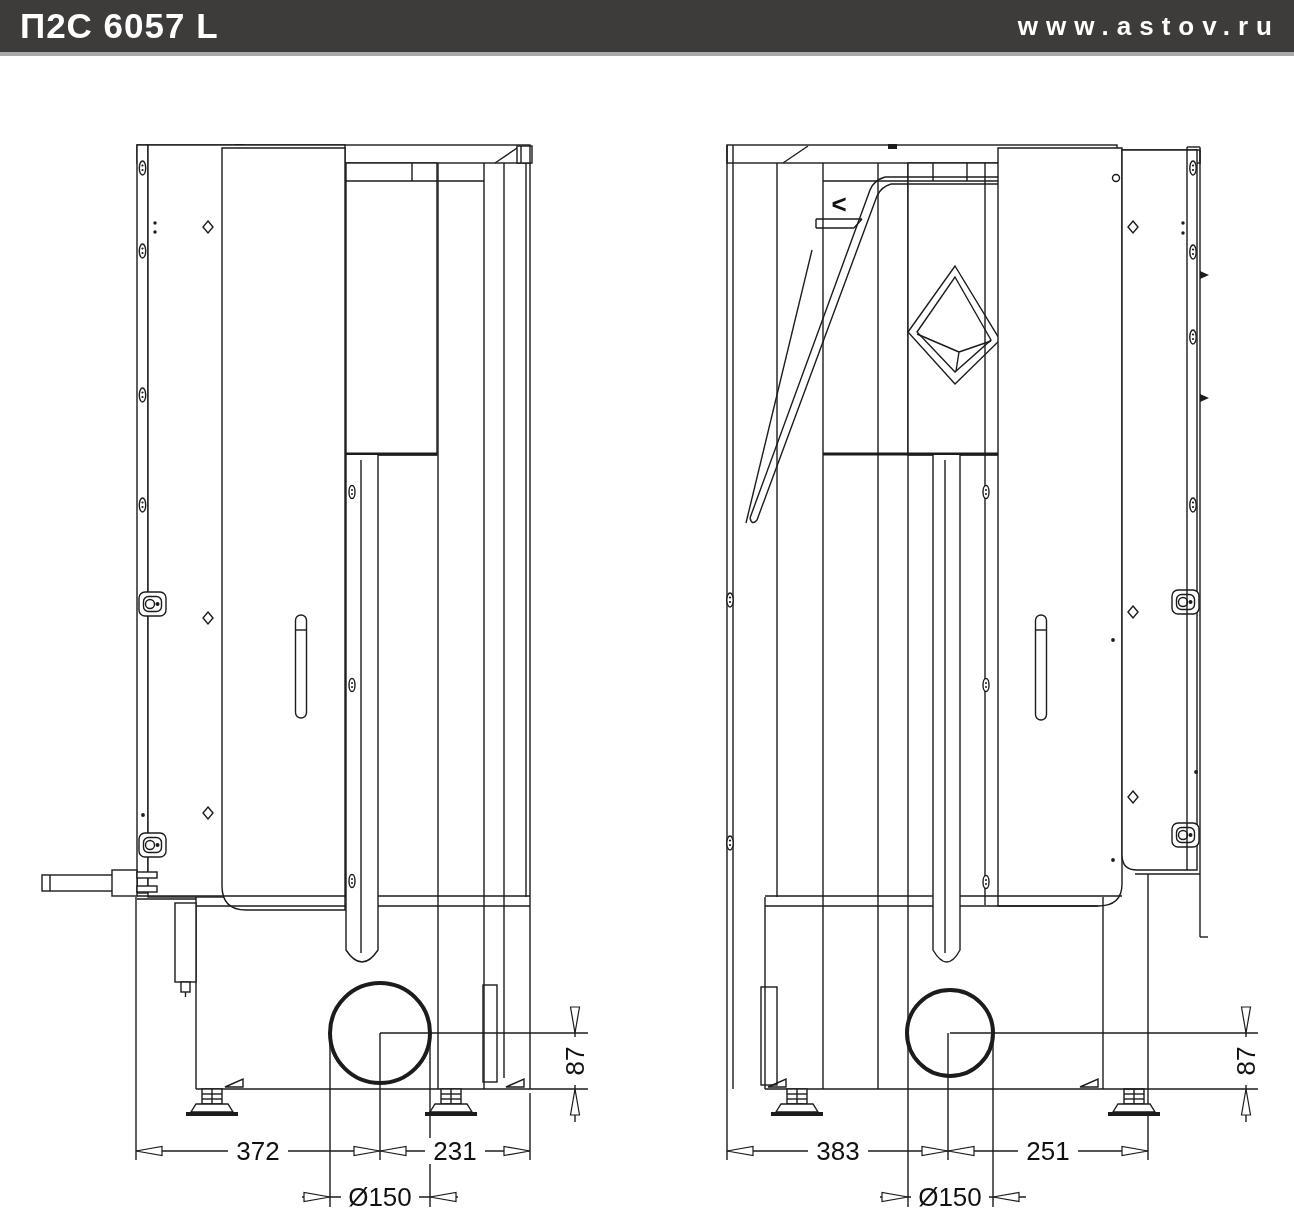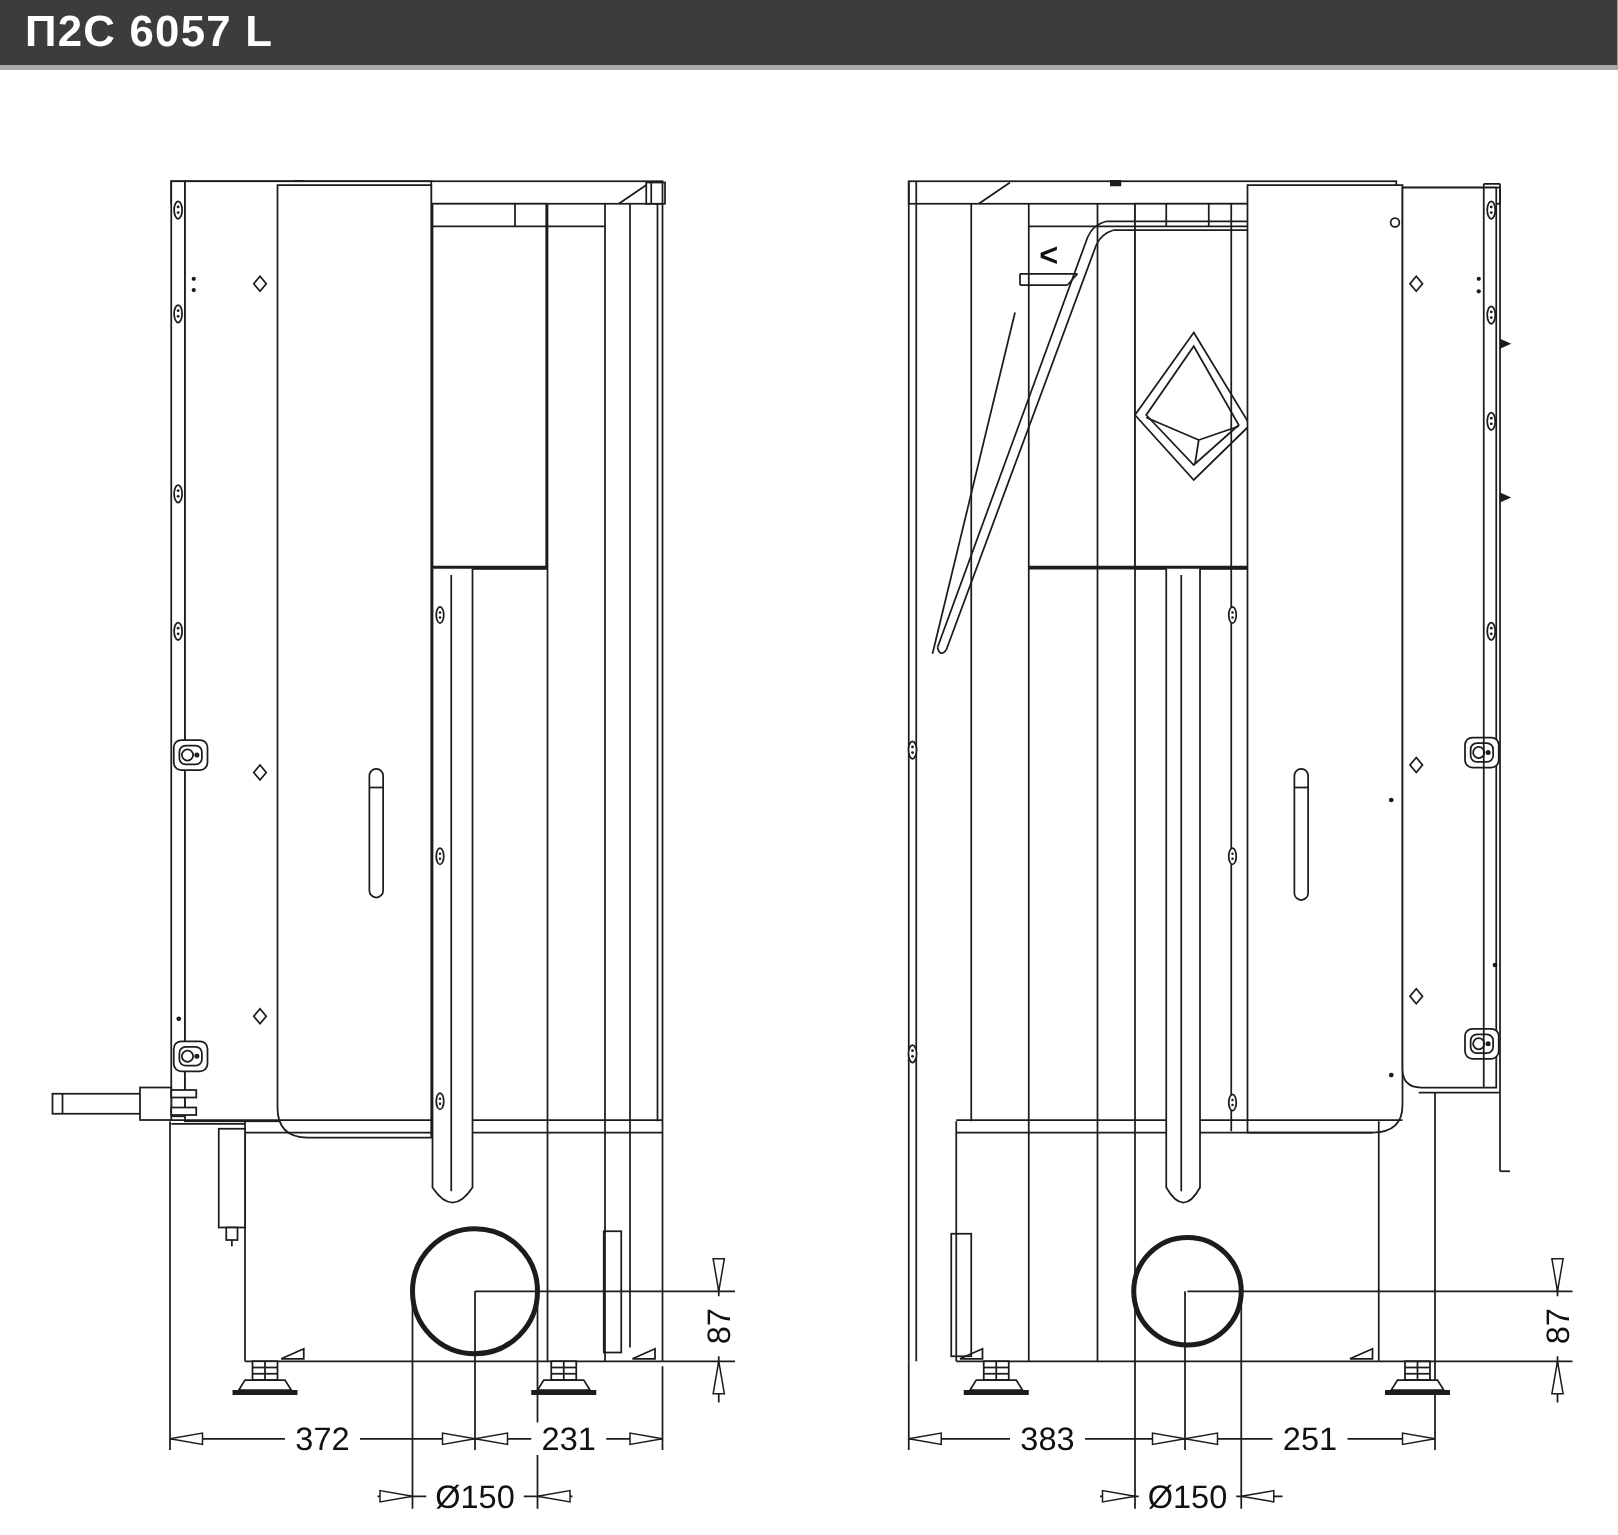--- a/index.html
+++ b/index.html
@@ -15,20 +15,21 @@
   .flue{stroke:#1c1c1c;stroke-width:4;fill:none;}
   .dim{font-size:26px;fill:#111;text-anchor:middle;font-family:"Liberation Sans",sans-serif;}
   .mk{font-size:26px;font-weight:bold;fill:#111;text-anchor:middle;font-family:"Liberation Sans",sans-serif;}
   .wb{fill:#ffffff;stroke:none;}
 </style>
 </head>
 <body>
 
 <header>
   <div class="title">П2С 6057 L</div>
+  <div class="url">www.astov.ru</div>
 </header>
 
 <svg width="1294" height="1169" viewBox="0 59 1294 1169">
 <defs>
   <polygon id="arw" points="0,0 -26,-4.5 -26,4.5" fill="#ffffff" stroke="#1c1c1c" stroke-width="1.2"></polygon>
   <g id="foot">
     <rect x="-10" y="1089" width="20" height="15" class="pn"></rect>
     <line x1="-10" y1="1094" x2="10" y2="1094" class="ln"></line>
     <line x1="-10" y1="1099" x2="10" y2="1099" class="ln"></line>
     <line x1="0" y1="1089" x2="0" y2="1104" class="ln"></line>

